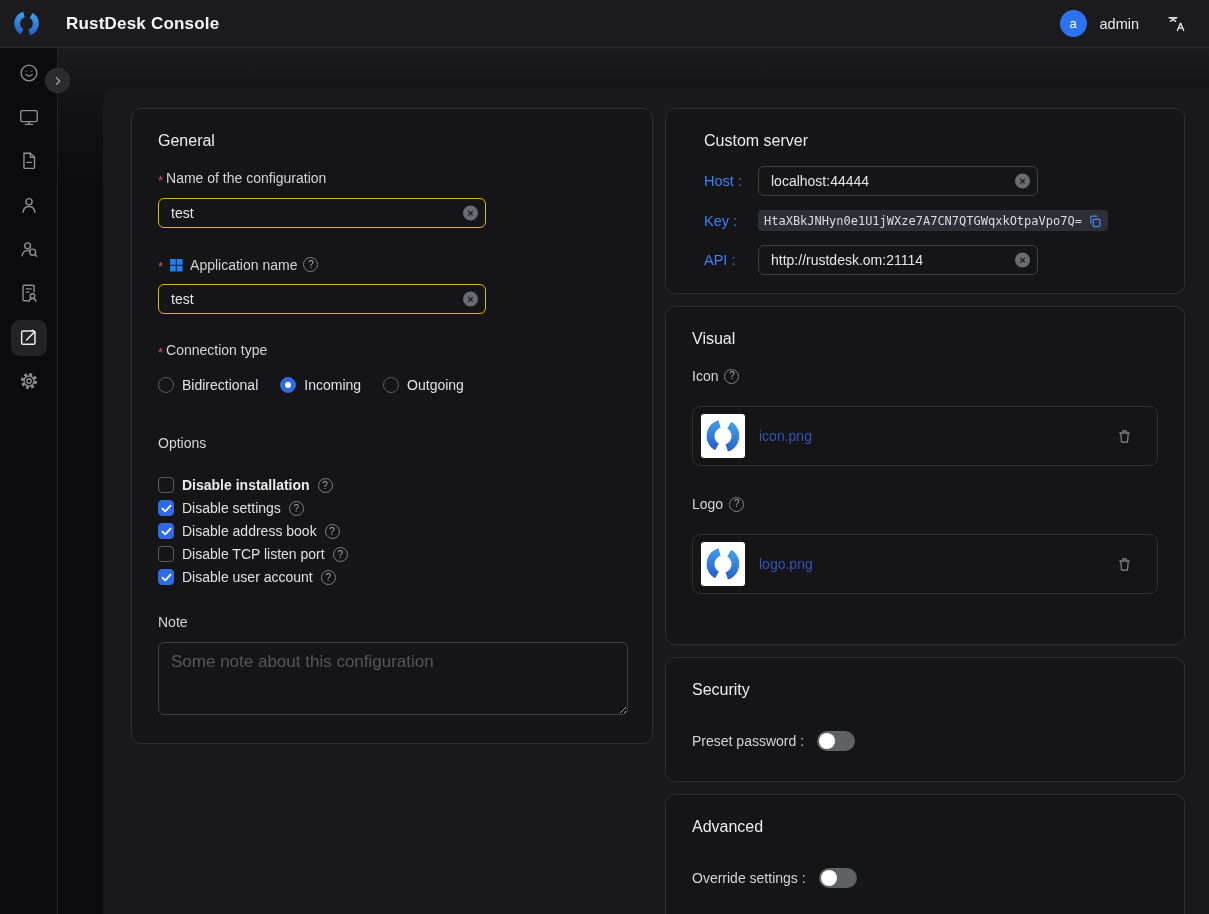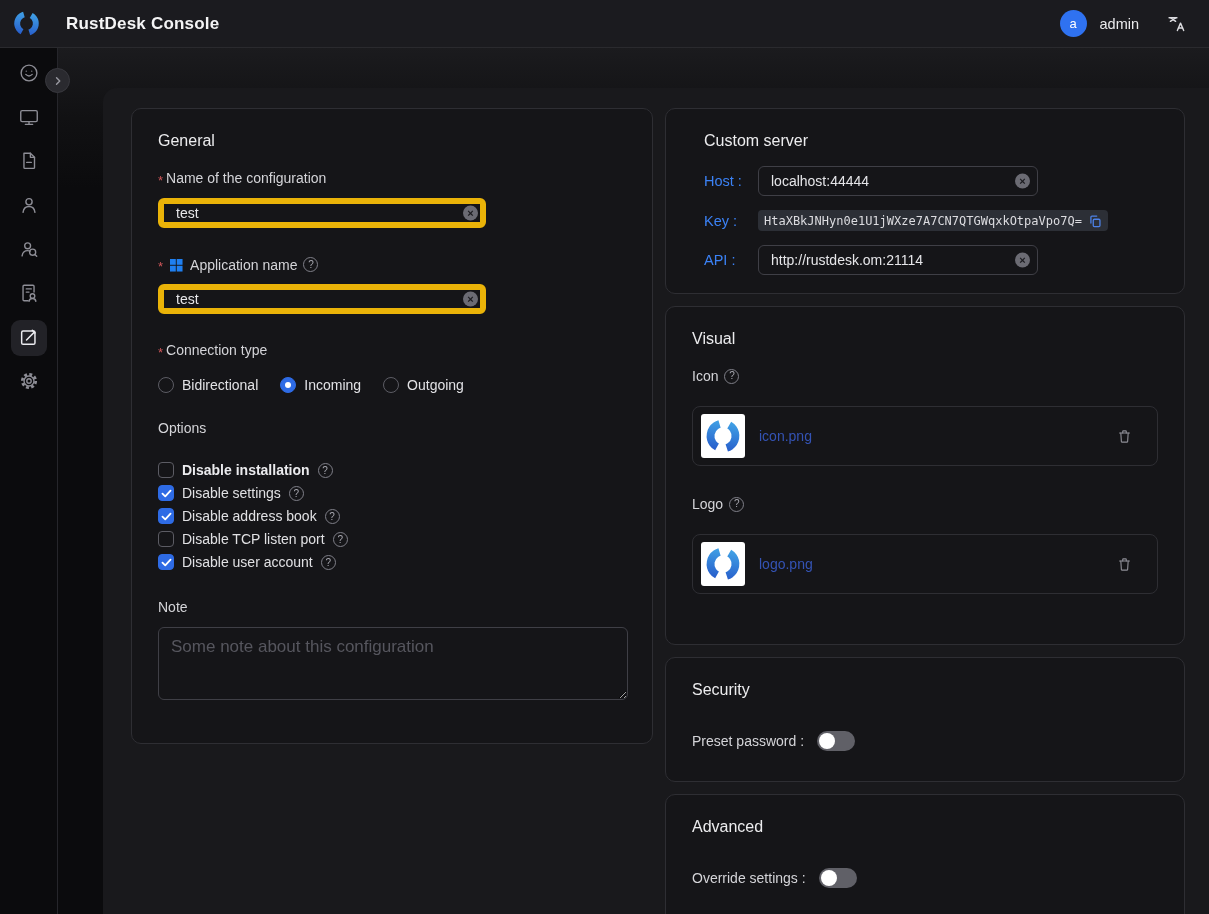--- a/index.html
+++ b/index.html
@@ -52,21 +52,21 @@
   .card-title { font-size:16px; font-weight:500; color:#ececee; line-height:19px; }
 
   
   .general-card { padding:22px 26px 26px; height:636px; }
   .field-label { display:flex; align-items:center; gap:6px; color:#d4d4d8; font-size:14px; line-height:16px; }
   .required::before { content:"*"; color:#cf5659; font-size:13px; margin-right:3px; position:relative; top:2px; }
   .mt-label1 { margin-top:20px; }
   .mt-label  { margin-top:28px; }
   .text-input { position:relative; width:328px; height:30px; margin-top:11px; }
   .text-input input {
-    width:100%; height:100%; background:transparent; border:6px solid #eab308; border-radius:6px;
+    width:100%; height:100%; background:transparent; border:1px solid #eab308; border-radius:6px;
     color:#e6e6e9; font-size:14px; padding:0 30px 0 12px; font-family:inherit; outline:none;
   }
   .clear-btn {
     position:absolute; right:8px; top:50%; transform:translateY(-50%);
     width:15px; height:15px; border-radius:50%; background:#6b6b73; color:#1b1b1f;
     font-size:11px; line-height:15px; text-align:center; cursor:pointer; font-weight:700;
   }
   .help {
     width:15px; height:15px; border-radius:50%; border:1px solid #7f7f88; color:#a8a8b0;
     font-size:10px; display:inline-flex; align-items:center; justify-content:center;
@@ -74,21 +74,21 @@
   }
   .radio-row { display:flex; gap:22px; margin-top:18px; }
   .radio { display:flex; align-items:center; gap:8px; color:#e2e2e5; cursor:pointer; }
   .radio-dot { width:16px; height:16px; border-radius:50%; border:1.5px solid #5c5c64; position:relative; flex:none; }
   .radio.checked .radio-dot { background:#2e6be5; border-color:#2e6be5; }
   .radio.checked .radio-dot::after {
     content:""; position:absolute; left:50%; top:50%; transform:translate(-50%,-50%);
     width:6px; height:6px; border-radius:50%; background:#fff;
   }
   .section-label { color:#d4d4d8; font-size:14px; line-height:16px; }
-  .options-label { margin-top:27px; }
+  .options-label { margin-top:42px; }
   .check-list { margin-top:26px; }
   .check-row { display:flex; align-items:center; gap:8px; margin-bottom:7px; cursor:pointer; }
   .checkbox {
     width:16px; height:16px; border-radius:4px; border:1.5px solid #5c5c64; flex:none;
     display:flex; align-items:center; justify-content:center;
   }
   .check-row.checked .checkbox { background:#2e6be5; border-color:#2e6be5; }
   .checkbox svg { display:none; }
   .check-row.checked .checkbox svg { display:block; }
   .check-label { color:#e0e0e3; }

